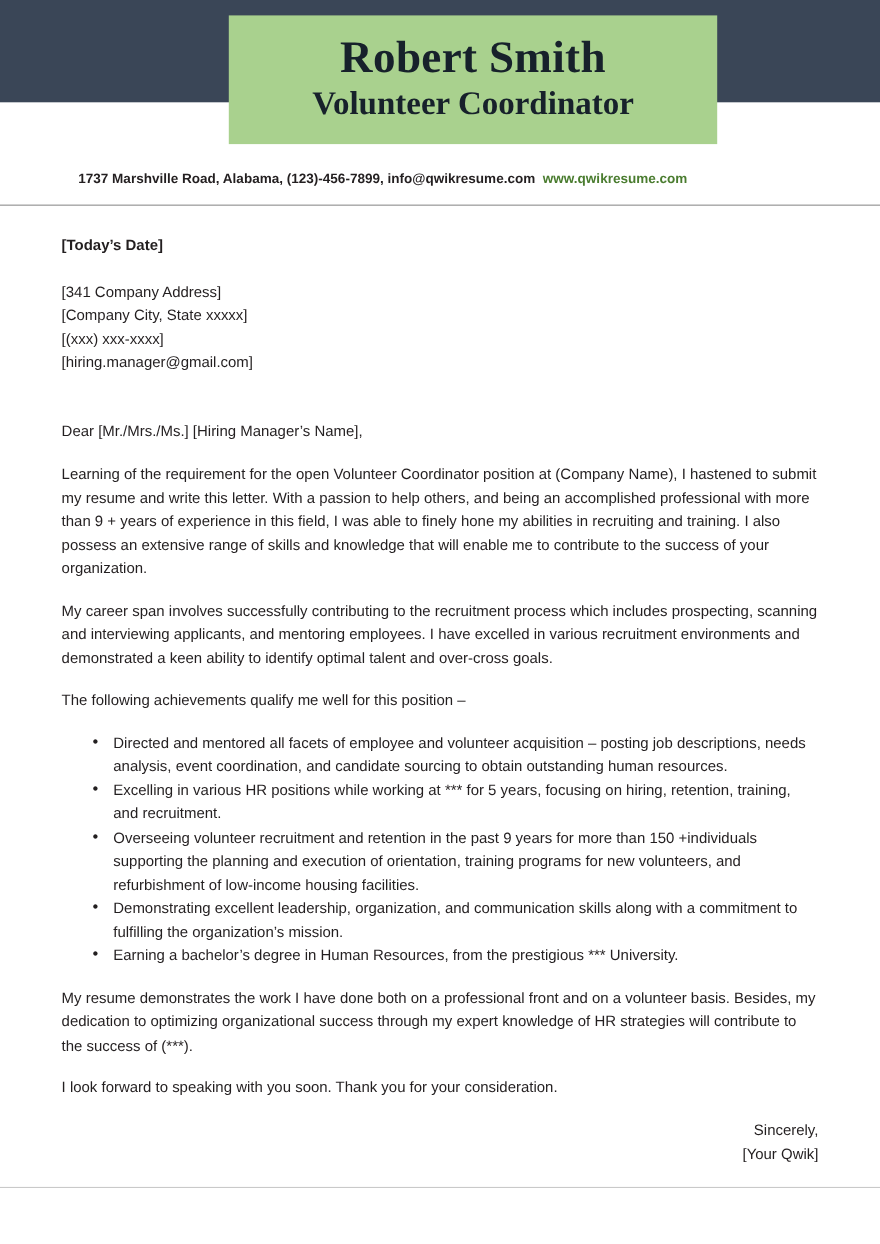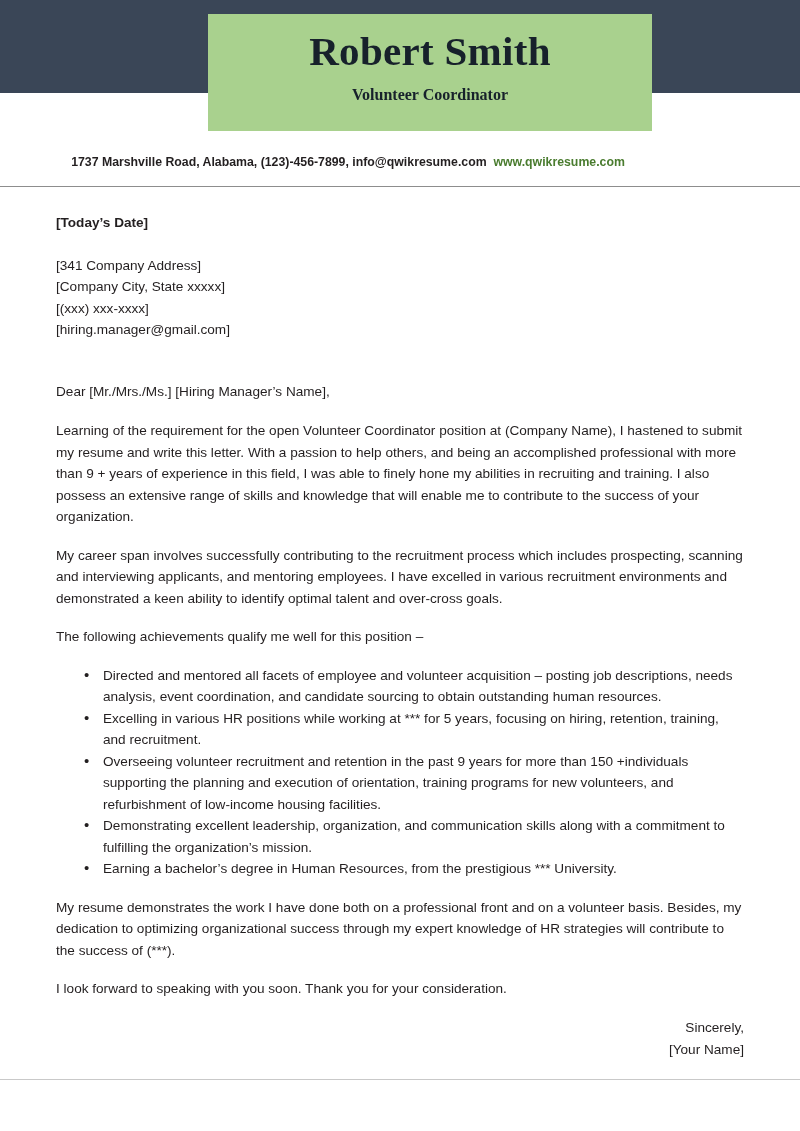--- a/index.html
+++ b/index.html
@@ -45,21 +45,21 @@
   .name-block .name {
     font-family: "Liberation Serif", serif;
     font-size: 41px;
     font-weight: bold;
     color: #17212b;
     line-height: 49px;
     letter-spacing: 0.3px;
   }
   .name-block .role {
     font-family: "Liberation Serif", serif;
-    font-size: 16px;
+    font-size: 30px;
     font-weight: bold;
     color: #17212b;
     line-height: 34px;
     margin-top: 2px;
   }
   .contact-line {
     position: absolute;
     top: 155px;
     left: 0;
     width: 696px;
@@ -220,21 +220,21 @@
       <li>Overseeing volunteer recruitment and retention in the past 9 years for more than 150 +individuals supporting the planning and execution of orientation, training programs for new volunteers, and refurbishment of low-income housing facilities.</li>
       <li>Demonstrating excellent leadership, organization, and communication skills along with a commitment to fulfilling the organization’s mission.</li>
       <li>Earning a bachelor’s degree in Human Resources, from the prestigious *** University.</li>
     </ul>
 
     <p class="para">My resume demonstrates the work I have done both on a professional front and on a volunteer basis. Besides, my dedication to optimizing organizational success through my expert knowledge of HR strategies will contribute to the success of (***).</p>
     <p class="para">I look forward to speaking with you soon. Thank you for your consideration.</p>
 
     <div class="sign-off">
       <div class="sign-line">Sincerely,</div>
-      <div class="sign-line">[Your Name]</div>
+      <div class="sign-line">[Your Qwik]</div>
     </div>
 
   </div>
 
   <div class="footer-rule"></div>
 
   <div class="footer">
     <div class="footer-text">
       <span>© This </span><a href="#">Free Cover Letter</a><span> is the copyright of Qwikresume.com. </span><a href="#">Usage Guidelines</a>
     </div>

